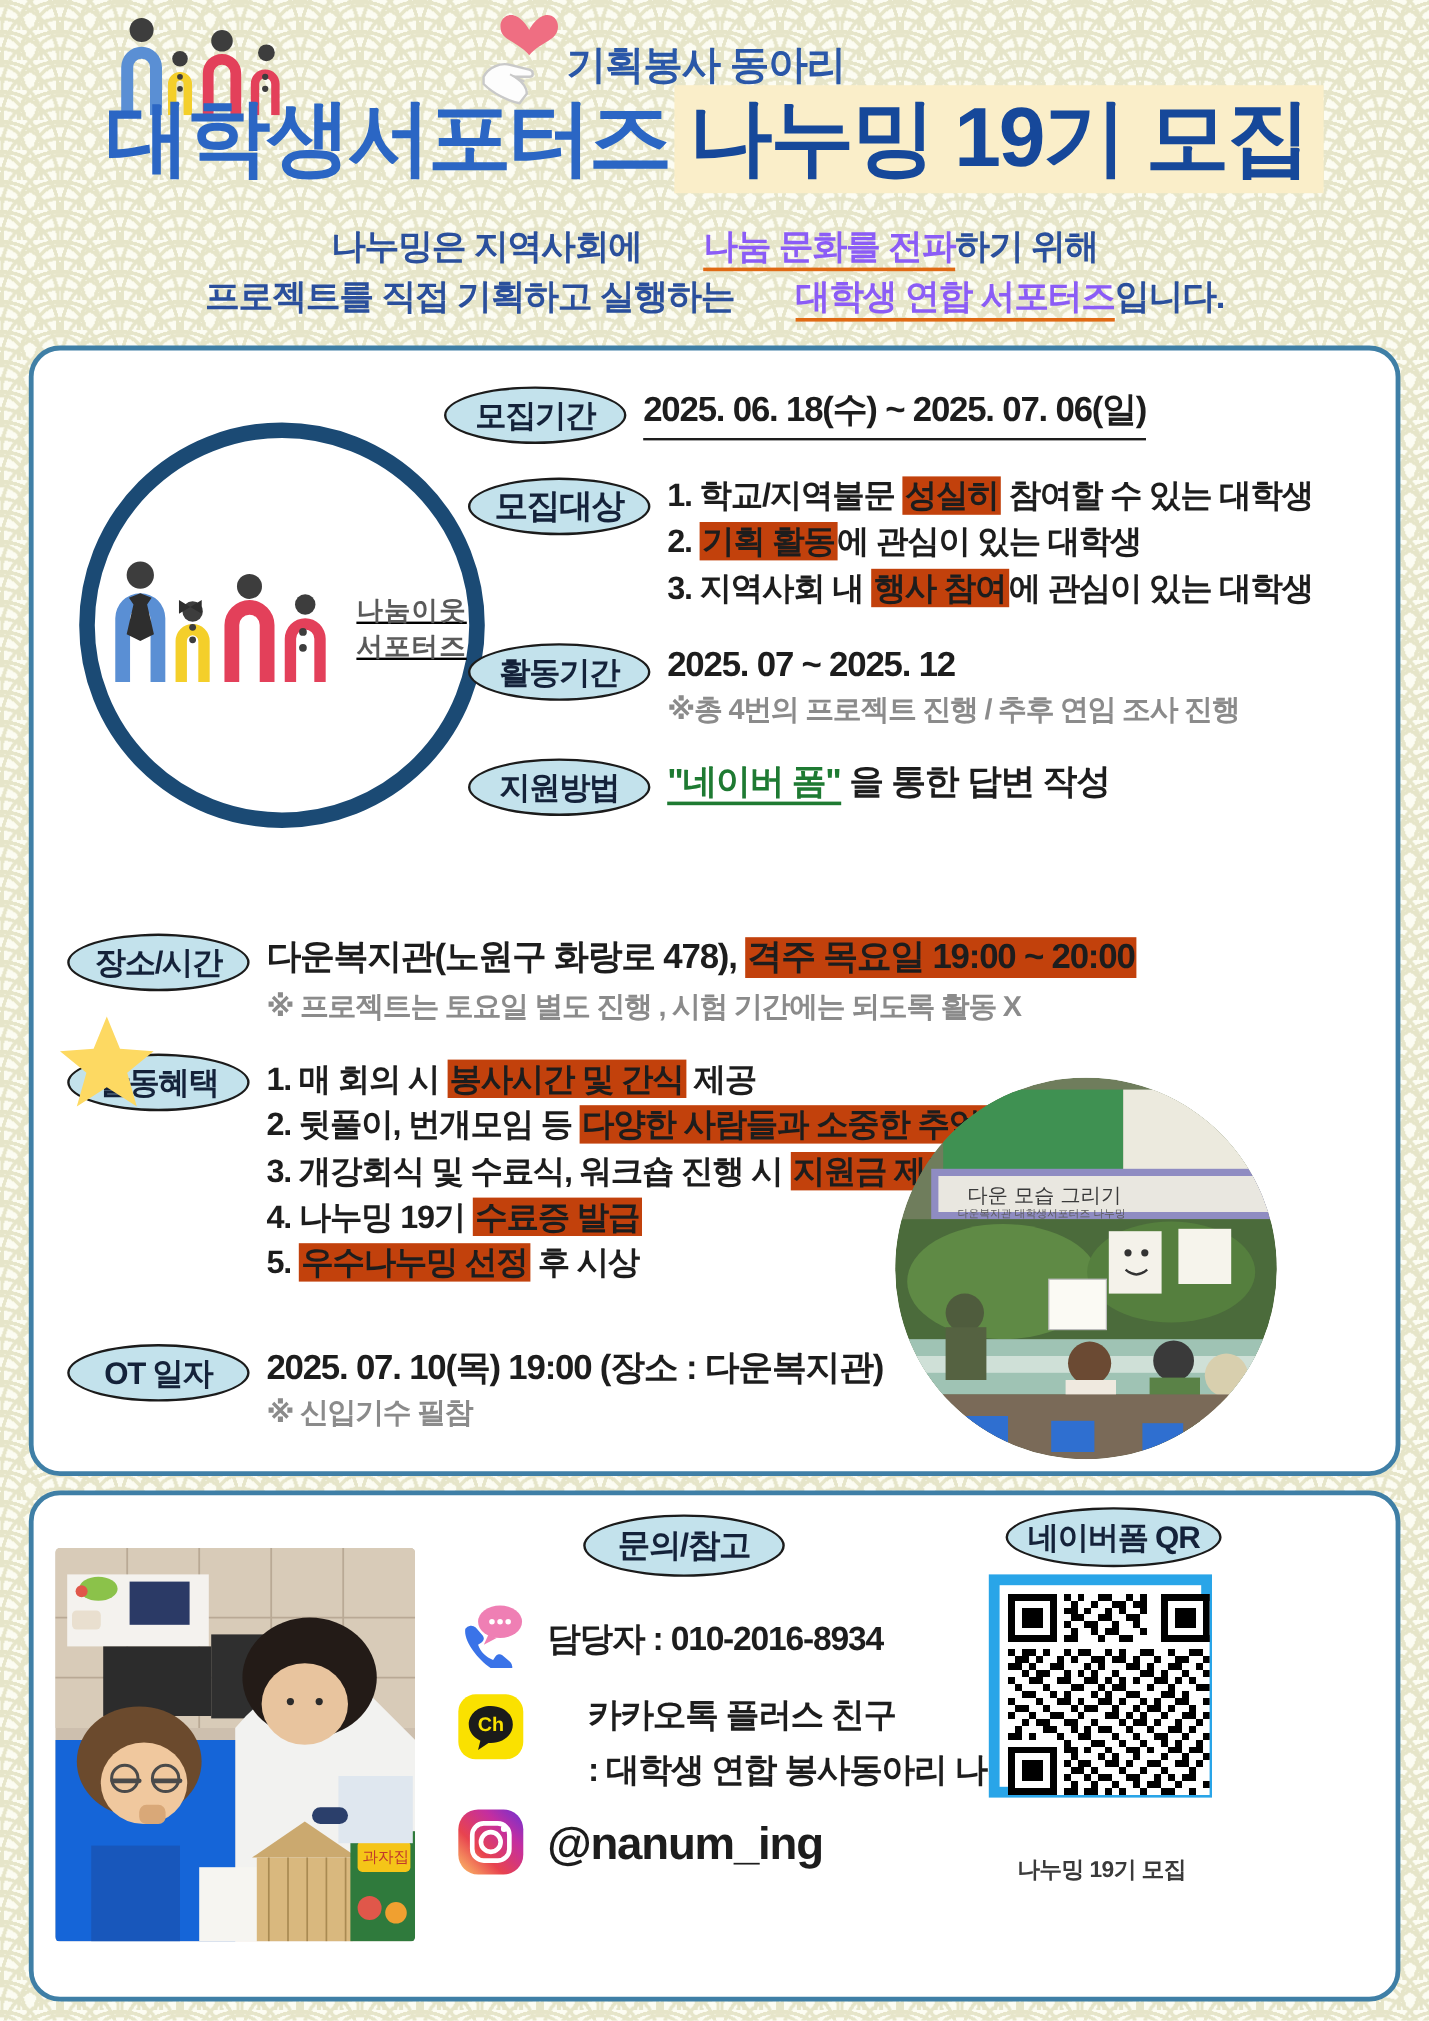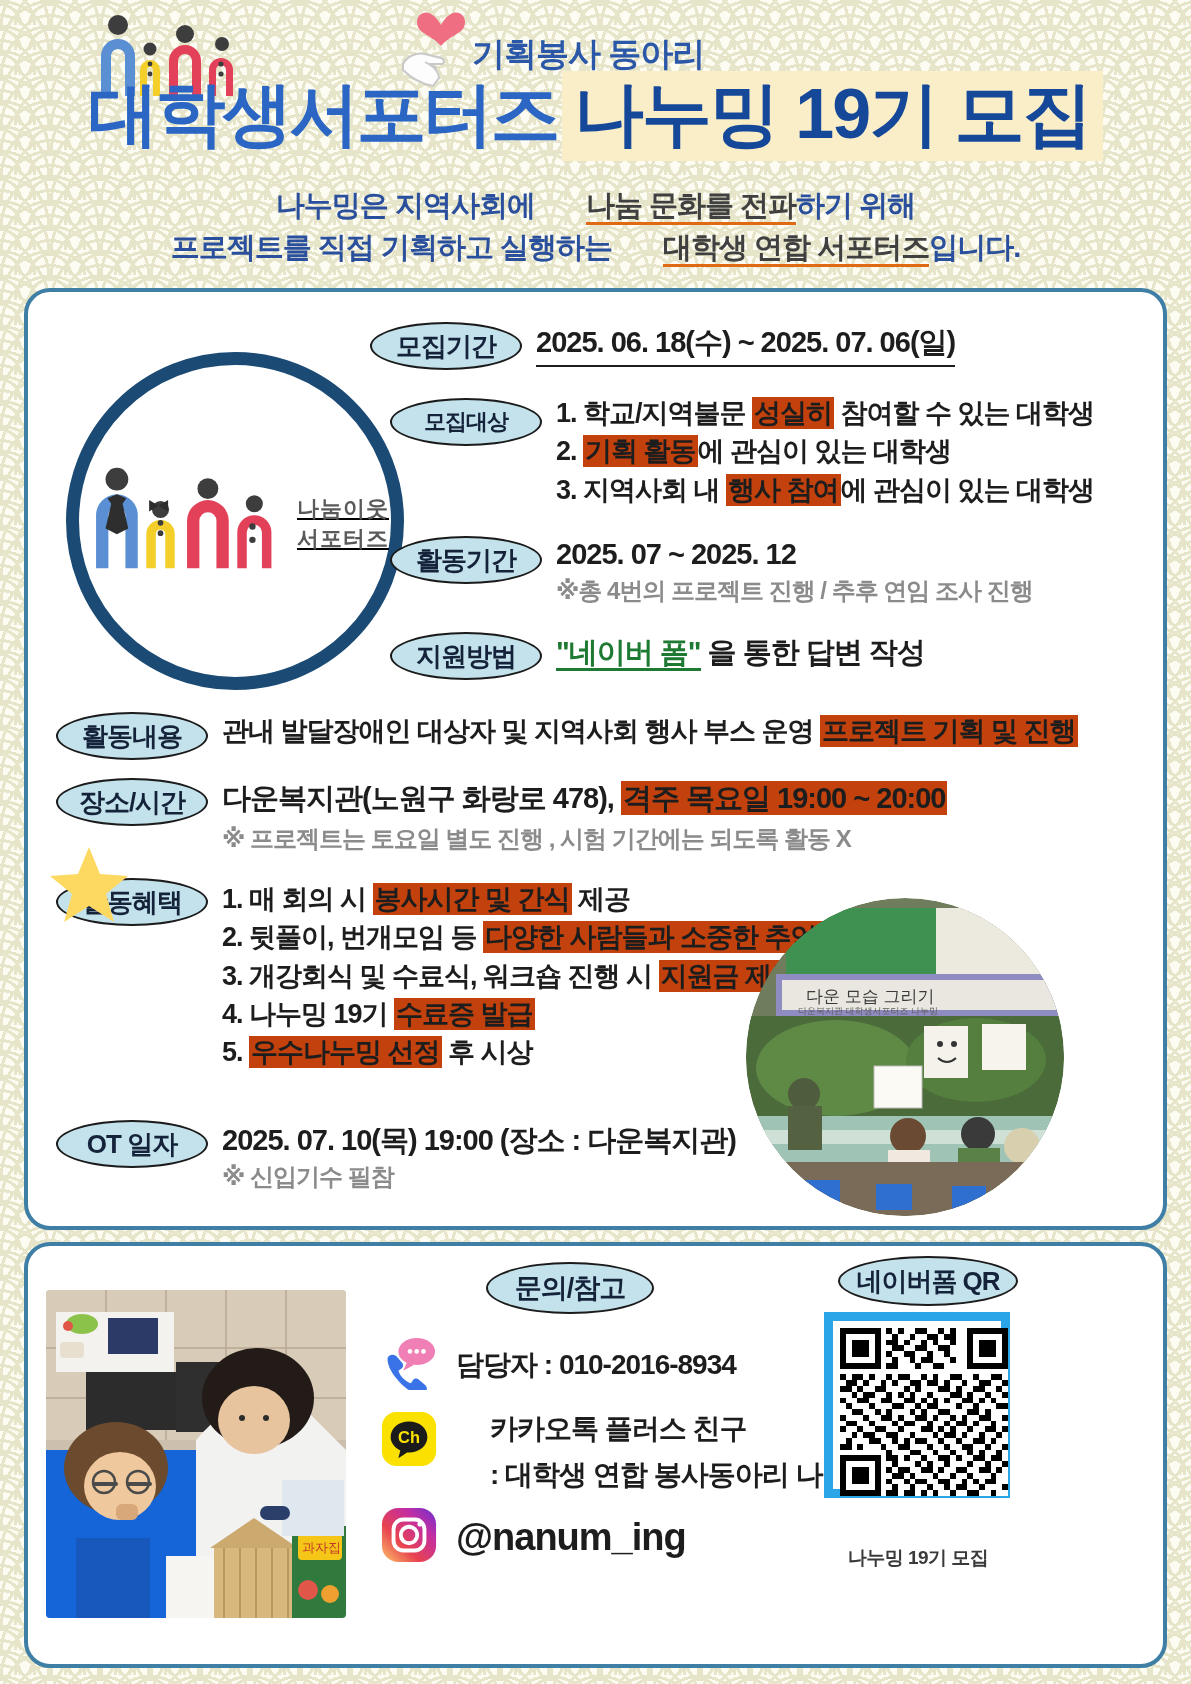--- a/index.html
+++ b/index.html
@@ -51,21 +51,21 @@
   .title-b{
     font-size:70px;font-weight:bold;color:#16489a;letter-spacing:-2px;
     background:#faeec9;padding:4px 12px 8px;vertical-align:middle;
   }
   .sub1,.sub2{
     position:absolute;left:0;right:0;text-align:center;white-space:nowrap;
     font-size:29px;font-weight:bold;color:#2a4f9c;letter-spacing:-1px;
   }
   .sub1{top:186px;}
   .sub2{top:228px;}
-  .u-orange{color:#404040;border-bottom:3px solid #e06a14;padding-bottom:1px;margin-left:44px;}
+  .u-orange{color:#8b5cf6;border-bottom:3px solid #e06a14;padding-bottom:1px;margin-left:44px;}
 
   
   .panel{
     position:absolute;background:#ffffff;border:4px solid #3f7fa6;border-radius:26px;
   }
   #main-panel{left:24px;top:288px;width:1135px;height:934px;}
   #footer-panel{left:24px;top:1242px;width:1135px;height:418px;}
 
   
   .pill{
@@ -206,21 +206,21 @@
   </div>
 
   <div class="row" style="left:370px;top:322px;">
     <div class="pill" style="width:152px;height:48px;line-height:44px;font-size:26px;">모집기간</div>
     <div class="rowbody">
       <div class="line big uline" style="display:inline-block;">2025. 06. 18(수) ~ 2025. 07. 06(일)</div>
     </div>
   </div>
 
   <div class="row" style="left:390px;top:398px;">
-    <div class="pill" style="width:152px;height:48px;line-height:44px;font-size:22px;">모집대상</div>
+    <div class="pill" style="width:152px;height:48px;line-height:44px;font-size:28px;">모집대상</div>
     <div class="rowbody" style="margin-left:14px;margin-top:-4px;">
       <div class="line">
         <span>1. 학교/지역불문 </span><span class="hl">성실히</span><span> 참여할 수 있는 대학생</span>
       </div>
       <div class="line">
         <span>2. </span><span class="hl">기획 활동</span><span>에 관심이 있는 대학생</span>
       </div>
       <div class="line">
         <span>3. 지역사회 내 </span><span class="hl">행사 참여</span><span>에 관심이 있는 대학생</span>
       </div>
@@ -237,28 +237,20 @@
 
   <div class="row" style="left:390px;top:632px;">
     <div class="pill" style="width:152px;height:48px;line-height:44px;font-size:26px;">지원방법</div>
     <div class="rowbody">
       <div class="line big">
         <span class="green">"네이버 폼"</span><span> 을 통한 답변 작성</span>
       </div>
     </div>
   </div>
 
-  <div class="row" style="left:56px;top:712px;">
-    <div class="pill" style="width:152px;height:48px;line-height:44px;font-size:26px;">활동내용</div>
-    <div class="rowbody">
-      <div class="line">
-        <span>관내 발달장애인 대상자 및 지역사회 행사 부스 운영 </span><span class="hl">프로젝트 기획 및 진행</span>
-      </div>
-    </div>
-  </div>
 
   <div class="row" style="left:56px;top:778px;">
     <div class="pill" style="width:152px;height:48px;line-height:44px;font-size:26px;">장소/시간</div>
     <div class="rowbody">
       <div class="line big">
         <span>다운복지관(노원구 화랑로 478), </span><span class="hl">격주 목요일 19:00 ~ 20:00</span>
       </div>
       <div class="note" style="margin-top:4px;">※ 프로젝트는 토요일 별도 진행 , 시험 기간에는 되도록 활동 X</div>
     </div>
   </div>

